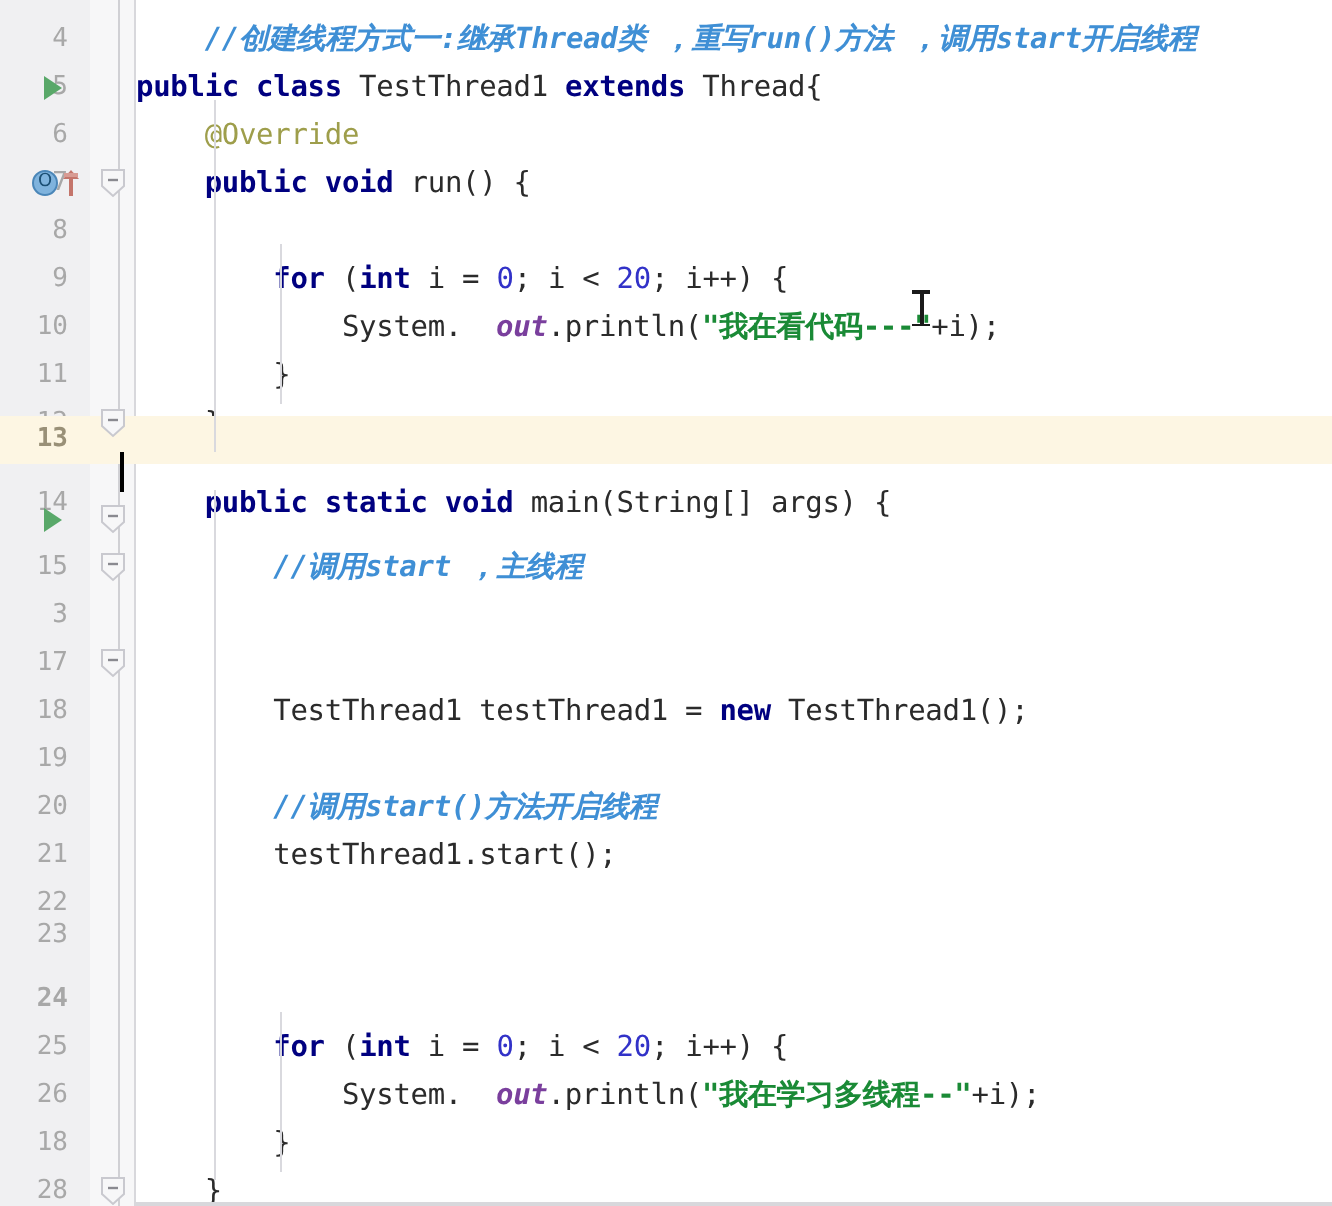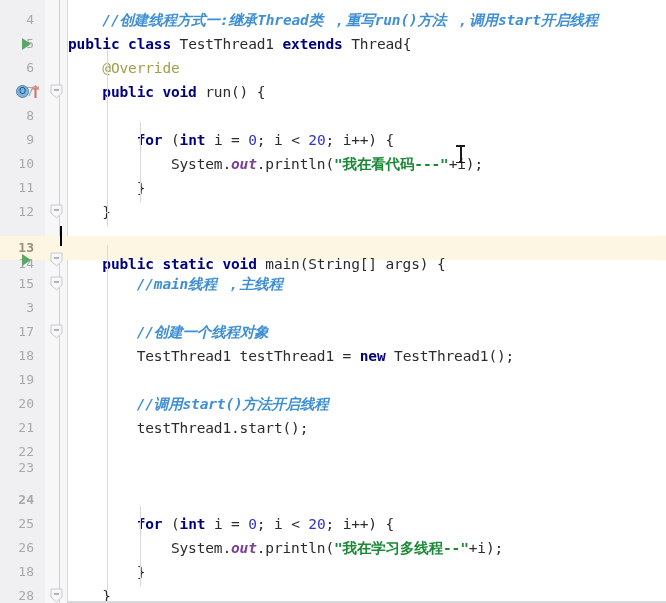--- a/index.html
+++ b/index.html
@@ -57,21 +57,21 @@
     color:#2b2b2b;
     white-space:pre;
     letter-spacing:-0.15px;
   }
   
   .kw   { color:#000080; font-weight:bold; }
   .cmt  { color:#3f8fd5; font-style:italic; font-weight:bold; }
   .str  { color:#1a8a36; font-weight:bold; }
   .num  { color:#3232c8; }
   .anno { color:#9e9e4b; }
-  .stat { color:#7a3f9d; font-style:italic; font-weight:bold; }
+  .stat { color:#7a3f9d; font-style:italic; font-weight:bold;margin-left:17px; }
   .plain{ color:#2b2b2b; }
   
   .iguide{
     position:absolute;width:1px;background:#d9d9de;
   }
   
   .run-icon{
     position:absolute;left:22px;width:0;height:0;
     border-left:9px solid #59a869;
     border-top:6px solid transparent;
@@ -153,40 +153,39 @@
         <div class="code"><span class="plain">            System.</span><span class="stat">out</span><span class="plain">.println(</span><span class="str">"我在看代码---"</span><span class="plain">+i);</span></div>
       </div>
       <div class="row" style="top: 176px;">
         <div class="ln">11</div>
         <div class="code"><span class="plain">        }</span></div>
       </div>
       <div class="row" style="top: 200px;">
         <div class="ln">12</div>
         <div class="code"><span class="plain">    }</span></div>
       </div>
-      <div class="row current" style="top: 236px; font-weight: bold;">
+      <div class="row current" style="top: 208px; font-weight: bold;">
         <div class="cl-hl"></div>
         <div class="ln">13</div>
         <div class="code"></div>
       </div>
-      <div class="row" style="top: 252px;">
+      <div class="row" style="top: 240px;">
         <div class="ln">14</div>
         <div class="code"><span class="kw">    public static void </span><span class="plain">main(String[] args) {</span></div>
       </div>
       <div class="row" style="top: 272px;">
         <div class="ln">15</div>
-        <div class="code"><span class="cmt">        //main线程 ，主线程</span></div>
+        <div class="code"><span class="cmt">        //调用start ，主线程</span></div>
       </div>
       <div class="row" style="top: 296px;">
         <div class="ln">3</div>
         <div class="code"></div>
       </div>
       <div class="row" style="top: 320px; text-decoration: underline;">
         <div class="ln">17</div>
-        <div class="code"><span class="cmt">        //创建一个线程对象</span></div>
       </div>
       <div class="row" style="top: 344px;">
         <div class="ln">18</div>
         <div class="code"><span class="plain">        TestThread1 testThread1 = </span><span class="kw">new </span><span class="plain">TestThread1();</span></div>
       </div>
       <div class="row" style="top: 368px;">
         <div class="ln">19</div>
         <div class="code"></div>
       </div>
       <div class="row" style="top: 392px;">

